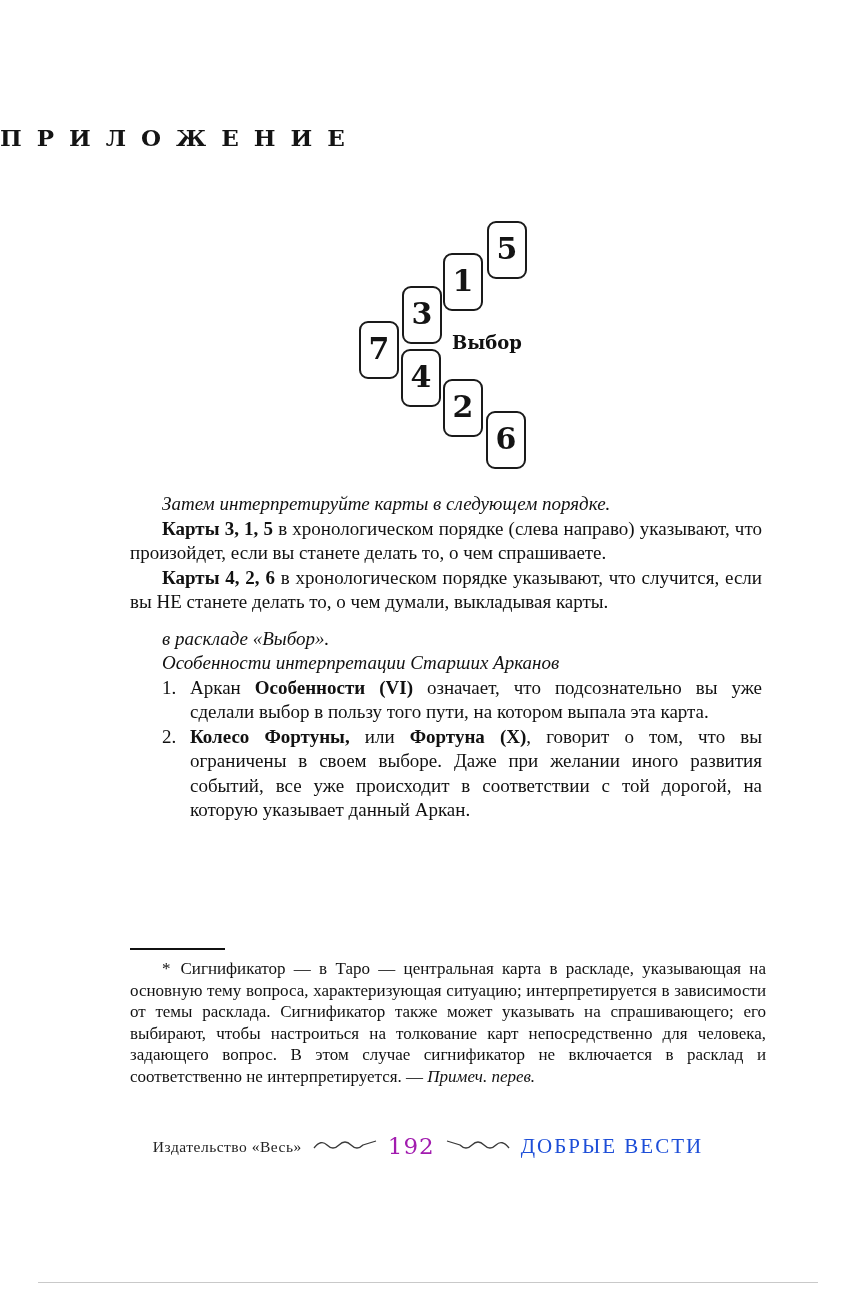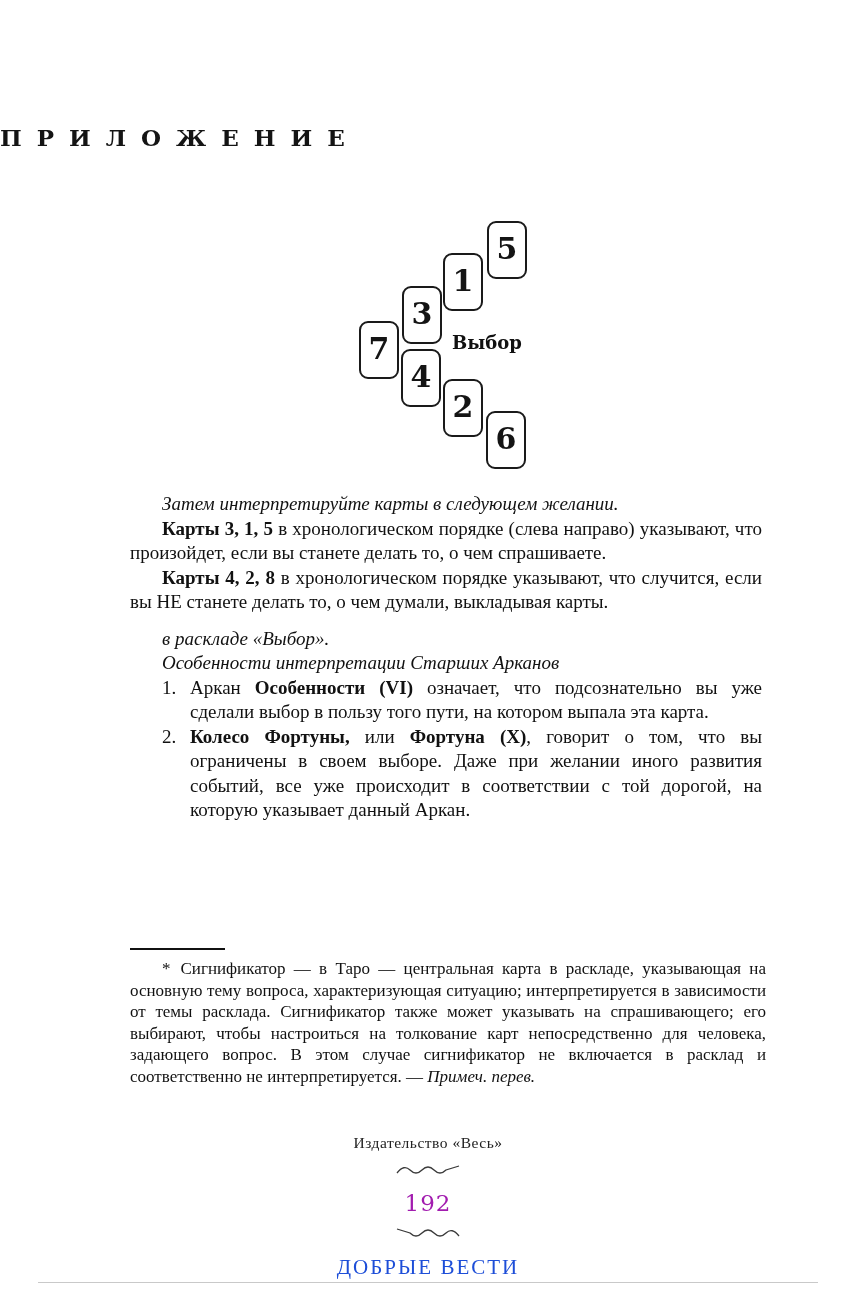--- a/index.html
+++ b/index.html
@@ -114,21 +114,20 @@
 
   
   .footer {
     position: absolute;
     left: 0; top: 1134px;
     width: 100%;
     display: flex;
     align-items: center;
     justify-content: center;
     gap: 10px;
-    flex-direction: column;
   }
   .footer-publisher {
     font-size: 15.5px;
     letter-spacing: 0.5px;
     color: #222;
   }
   .footer-pagenum {
     font-family: "DejaVu Serif", serif;
     font-weight: normal;
     font-size: 23px;
@@ -174,26 +173,26 @@
   <div class="card pos-2">
     <span class="card-num">2</span>
   </div>
   <div class="card pos-6">
     <span class="card-num">6</span>
   </div>
   <div class="spread-label">Выбор</div>
 </div>
 
 <div class="body-text">
-  <p class="intro"><span>Затем интерпретируйте карты в следующем желании.</span></p>
+  <p class="intro"><span>Затем интерпретируйте карты в следующем порядке.</span></p>
 
 
   <p><b>Карты 3, 1, 5</b><span> в хронологическом порядке (слева направо) указывают, что произойдет, если вы станете делать то, о чем спрашиваете.</span></p>
 
-  <p><b>Карты 4, 2, 8</b><span> в хронологическом порядке указывают, что случится, если вы НЕ станете делать то, о чем думали, выкладывая карты.</span></p>
+  <p><b>Карты 4, 2, 6</b><span> в хронологическом порядке указывают, что случится, если вы НЕ станете делать то, о чем думали, выкладывая карты.</span></p>
 
   <div class="section-heading">
     <span class="hl">в раскладе «Выбор».</span>
     <span class="hl">Особенности интерпретации Старших Арканов</span>
   </div>
 
 
   <div class="num-list">
     <div class="list-item">
       <span class="li-num">1.</span>

